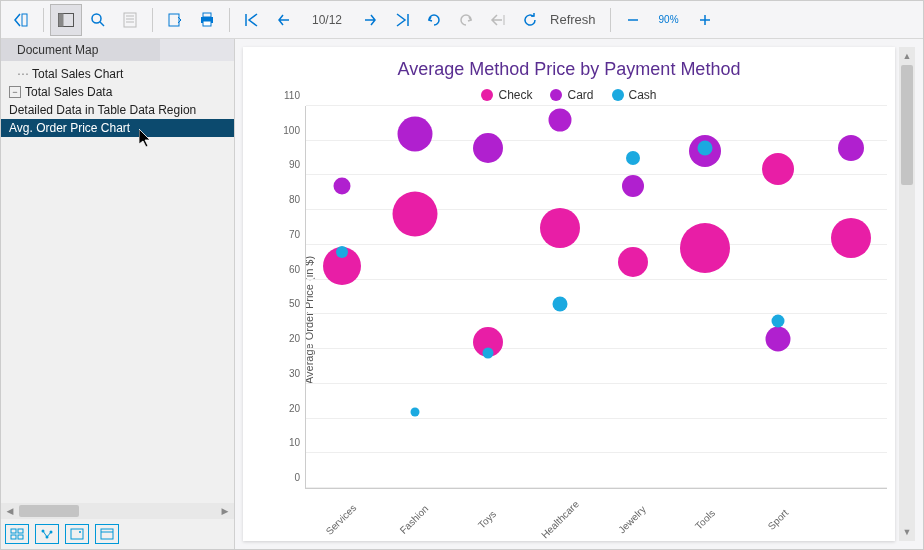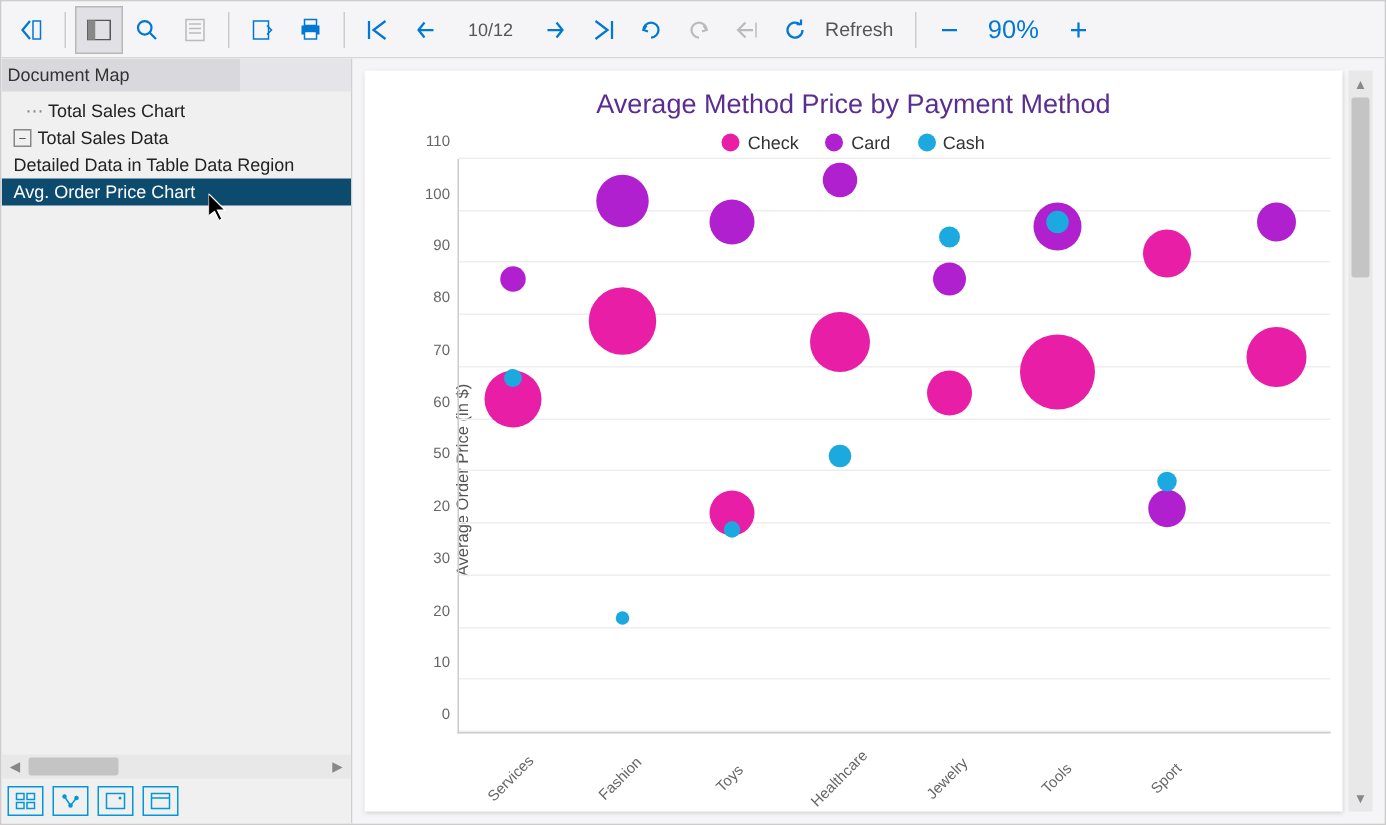--- a/index.html
+++ b/index.html
@@ -5,26 +5,26 @@
 * { box-sizing: border-box; margin: 0; padding: 0; font-family: Arial, sans-serif; }
 body { width: 924px; height: 550px; background: #fff; border: 1px solid #ccc; display: flex; flex-direction: column; overflow: hidden; }
 
 .toolbar { height: 38px; background: #f5f5f7; border-bottom: 1px solid #d8d8d8; display: flex; align-items: center; padding: 0 4px; }
 .toolbar-divider { width: 1px; height: 24px; background: #ccc; margin: 0 6px; }
 .tb-btn { width: 32px; height: 32px; display: flex; align-items: center; justify-content: center; cursor: pointer; color: #0078d4; }
 .tb-btn.disabled { color: #bbb; cursor: default; }
 .tb-btn.active { background: #e0e0e5; border: 1px solid #b8b8b8; }
 .page-indicator { font-size: 12px; color: #555; padding: 0 12px; text-align: right; }
 .refresh-label { font-size: 13px; color: #555; padding: 0 8px 0 4px; }
-.zoom-label { font-size: 17px; color: #0078d4; padding: 0 10px; }
+.zoom-label { font-size: 10px; color: #0078d4; padding: 0 10px; }
 
 .main { flex: 1; display: flex; overflow: hidden; }
 .sidebar { width: 234px; background: #f0f0f0; border-right: 1px solid #d0d0d0; display: flex; flex-direction: column; }
 .sidebar-header { display: flex; height: 22px; }
-.sidebar-title { flex: 1; background: #d8d8dd; font-size: 12px; padding: 4px 4px; color: #333; }
+.sidebar-title { flex: 1; background: #d8d8dd; font-size: 12px; padding: 4px 16px; color: #333; }
 .sidebar-tab { width: 74px; background: #e4e4e9; }
 .tree { flex: 1; padding: 4px 0; font-size: 12px; color: #222; overflow: auto; }
 .tree-item { padding: 2px 4px 2px 8px; display: flex; align-items: center; white-space: nowrap; }
 .tree-item.child { }
 .tree-item.selected { background: #0c4a6e; color: #fff; }
 .tree-toggle { width: 12px; height: 12px; border: 1px solid #888; display: inline-flex; align-items: center; justify-content: center; font-size: 9px; margin-right: 4px; color: #555; line-height: 1; }
 .tree-dots { color: #888; margin-right: 4px; letter-spacing: -1px; }
 .hscroll-track { height: 16px; background: #e8e8e8; display: flex; align-items: center; padding: 0 2px; }
 .hscroll-arrow { width: 14px; height: 14px; display: flex; align-items: center; justify-content: center; color: #888; font-size: 9px; cursor: pointer; }
 .hscroll-thumb { height: 12px; width: 60px; background: #c4c4c4; border-radius: 2px; margin: 0 2px; }

